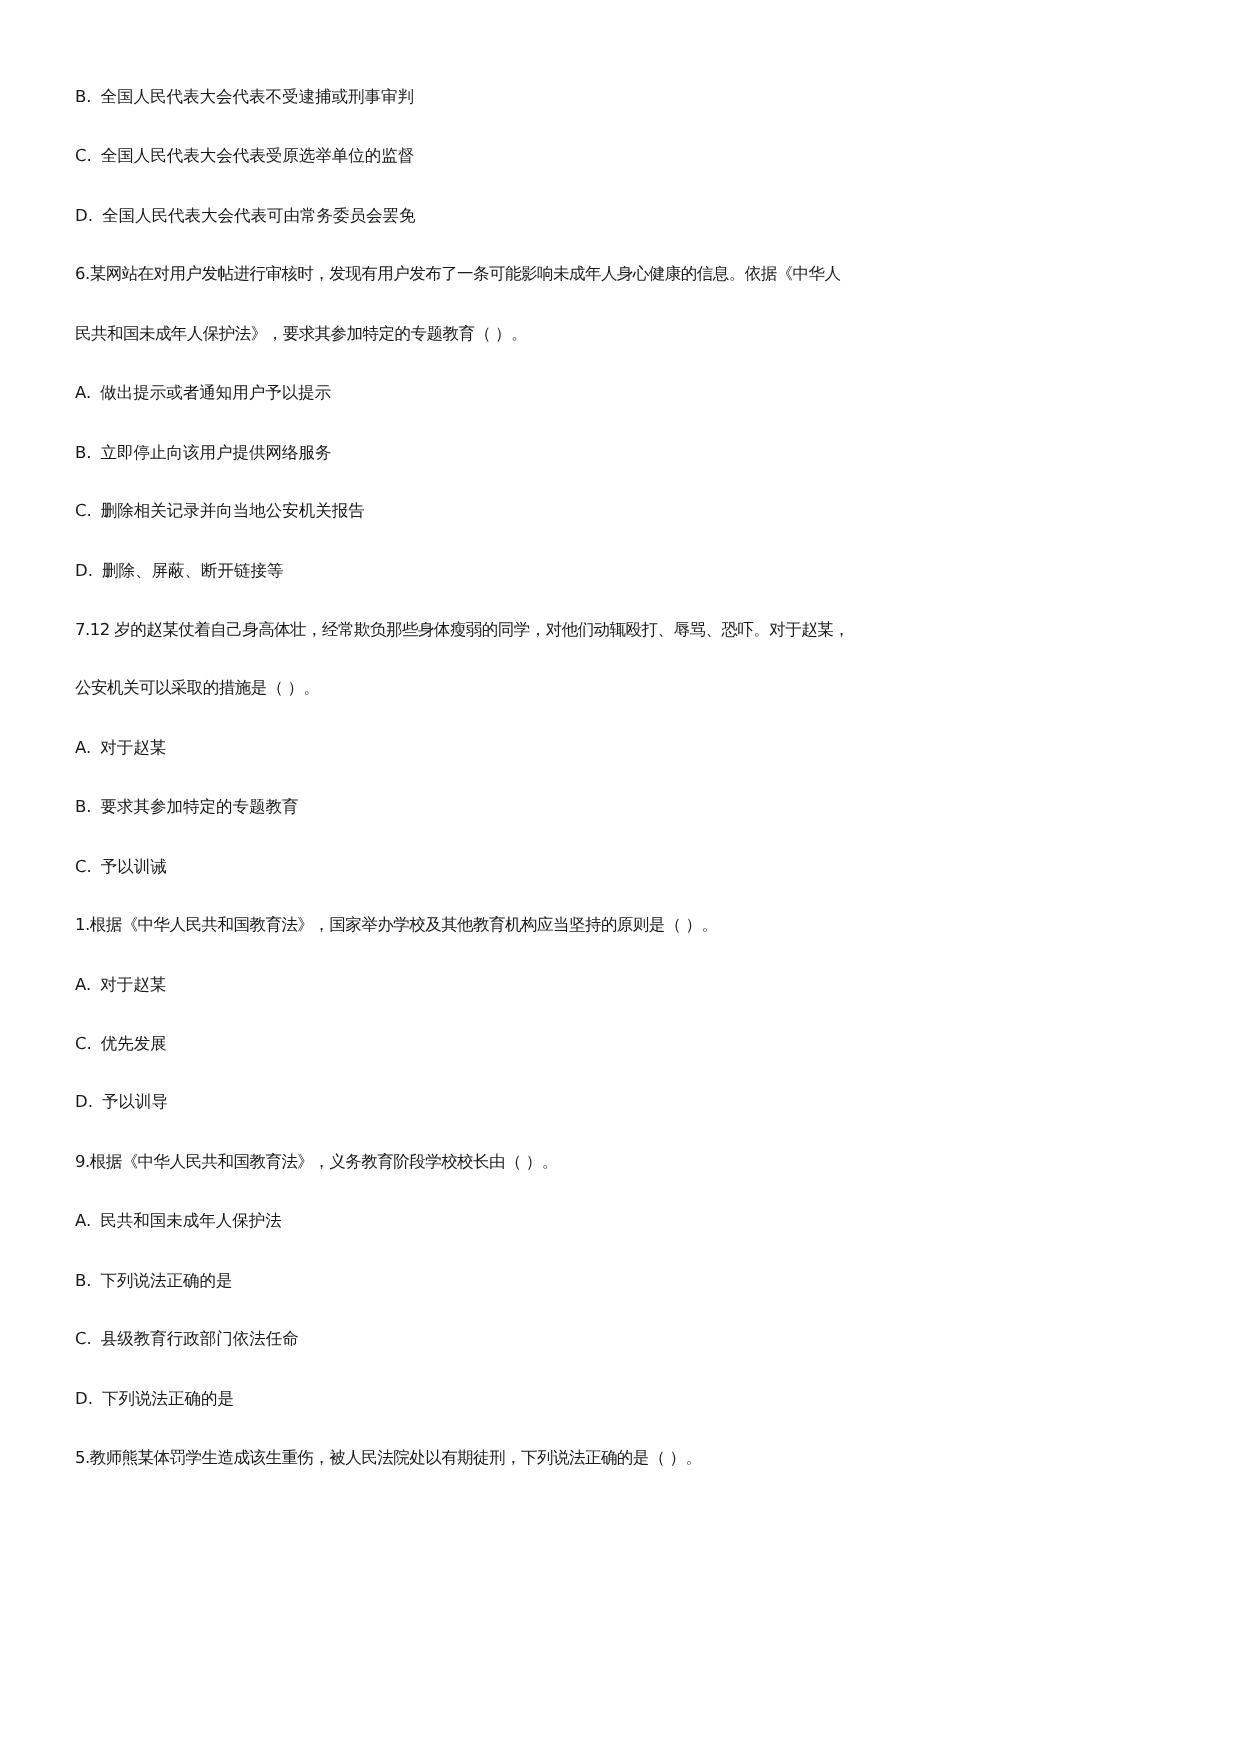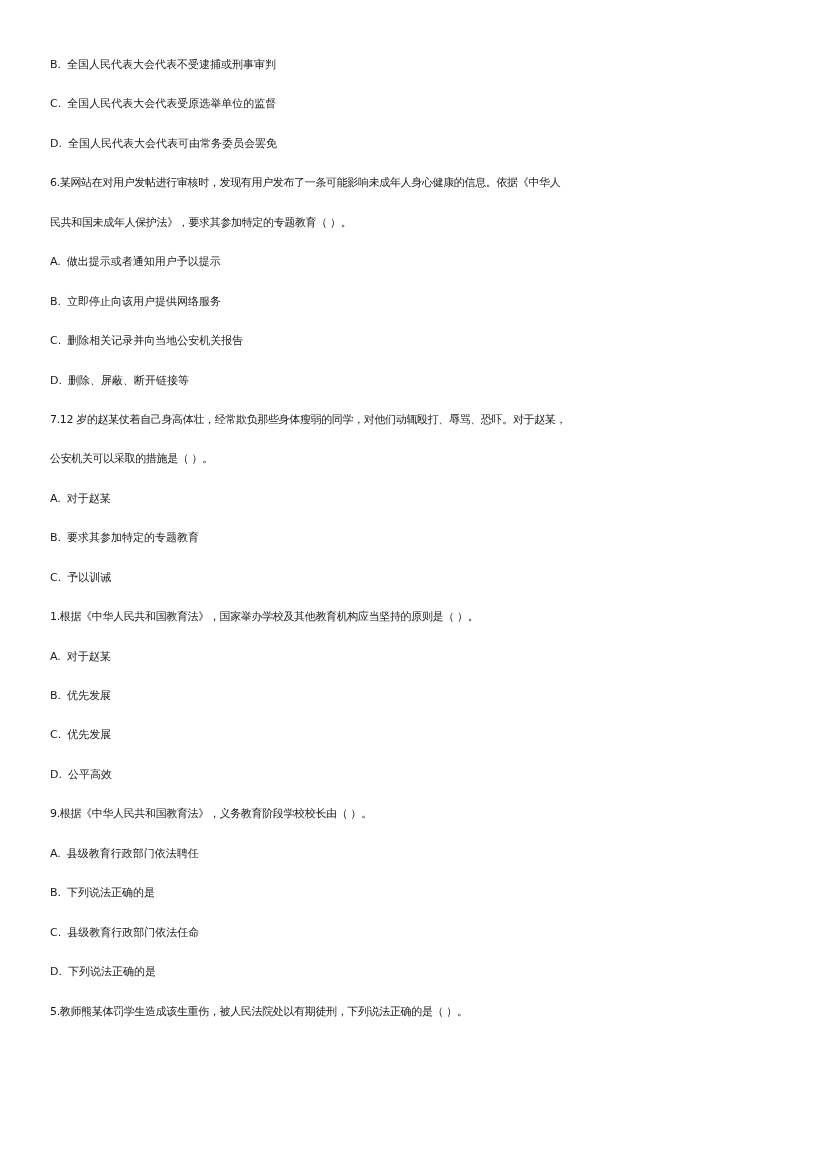--- a/index.html
+++ b/index.html
@@ -52,24 +52,23 @@
   <div class="line"><span class="opt-letter">D.</span><span>删除、屏蔽、断开链接等</span></div>
 
   <div class="line q-text">7.12 岁的赵某仗着自己身高体壮，经常欺负那些身体瘦弱的同学，对他们动辄殴打、辱骂、恐吓。对于赵某，</div>
   <div class="line q-text">公安机关可以采取的措施是（ ）。</div>
   <div class="line"><span class="opt-letter">A.</span><span>对于赵某</span></div>
   <div class="line"><span class="opt-letter">B.</span><span>要求其参加特定的专题教育</span></div>
   <div class="line"><span class="opt-letter">C.</span><span>予以训诫</span></div>
 
   <div class="line q-text">1.根据《中华人民共和国教育法》，国家举办学校及其他教育机构应当坚持的原则是（ ）。</div>
   <div class="line"><span class="opt-letter">A.</span><span>对于赵某</span></div>
-  <div class="line"><span class="opt-letter">B.</span><span>优先发展</span></div>
   <div class="line"><span class="opt-letter">C.</span><span>优先发展</span></div>
-  <div class="line"><span class="opt-letter">D.</span><span>公平高效</span></div>
+  <div class="line"><span class="opt-letter">D.</span><span>予以训导</span></div>
 
   <div class="line q-text">9.根据《中华人民共和国教育法》，义务教育阶段学校校长由（ ）。</div>
-  <div class="line"><span class="opt-letter">A.</span><span>县级教育行政部门依法聘任</span></div>
+  <div class="line"><span class="opt-letter">A.</span><span>民共和国未成年人保护法</span></div>
   <div class="line"><span class="opt-letter">B.</span><span>下列说法正确的是</span></div>
   <div class="line"><span class="opt-letter">C.</span><span>县级教育行政部门依法任命</span></div>
   <div class="line"><span class="opt-letter">D.</span><span>下列说法正确的是</span></div>
 
   <div class="line q-text">5.教师熊某体罚学生造成该生重伤，被人民法院处以有期徒刑，下列说法正确的是（ ）。</div>
 </div>
 
 </body></html>

